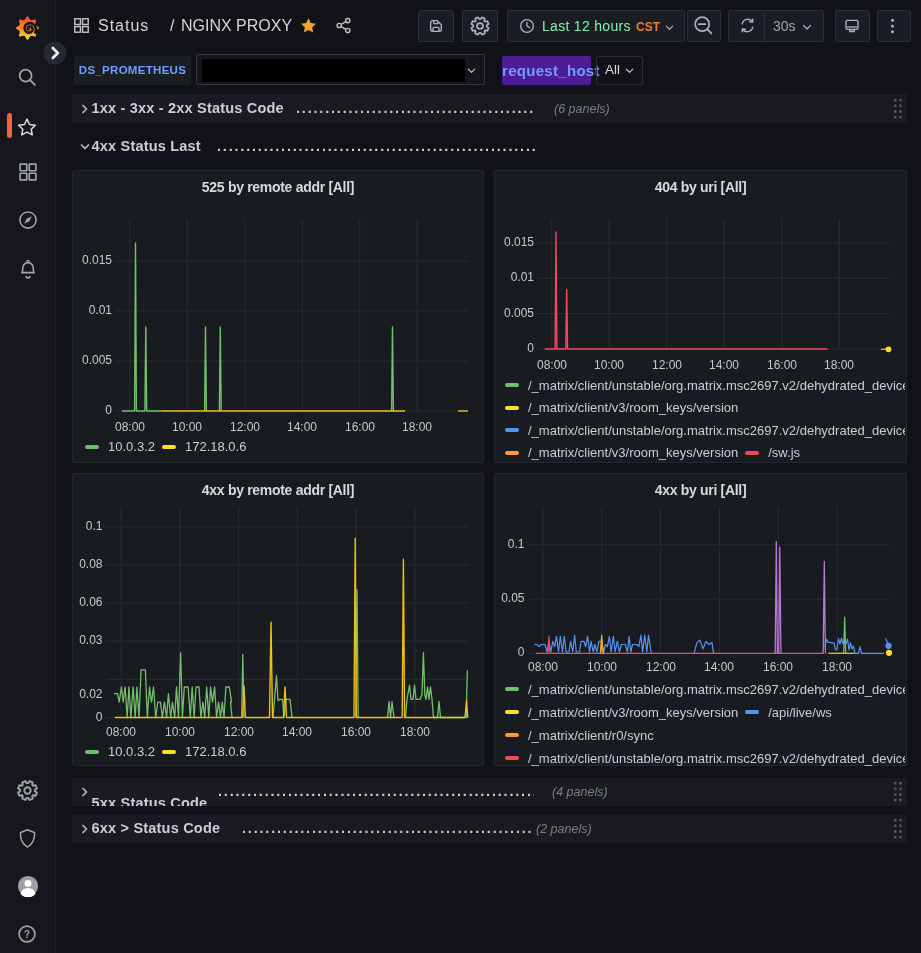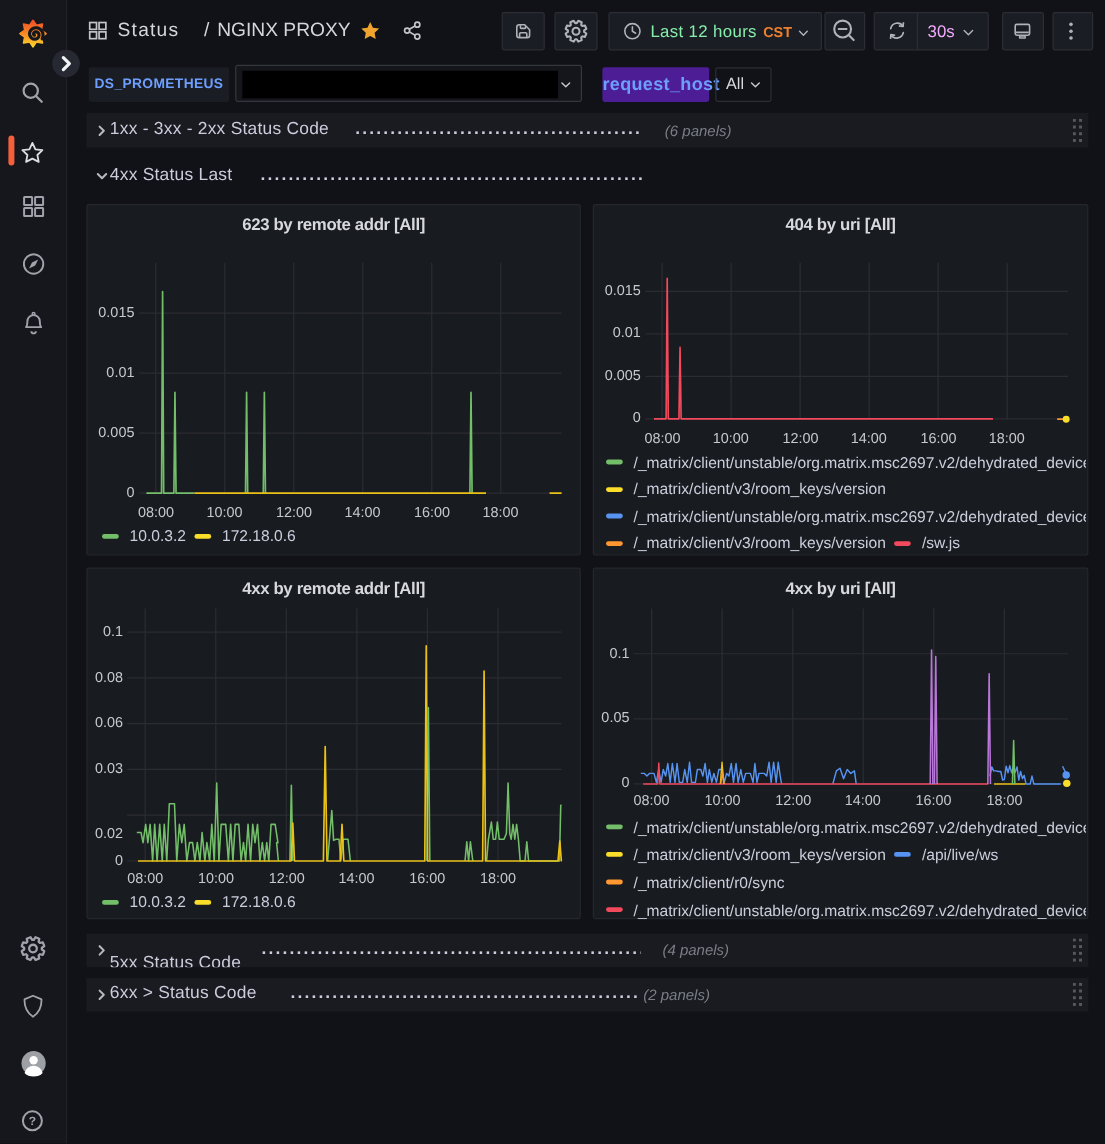--- a/index.html
+++ b/index.html
@@ -5,21 +5,21 @@
 .abs{position:absolute}
 .sidebar{left:0;top:0;width:56px;height:953px;background:#16171d;border-right:1px solid #1f2126}
 .navbtn{position:absolute;height:32px;top:10px;background:#1a1d23;border:1px solid #2c2e35;border-radius:2px}
 .panel{position:absolute;background:#181b1f;border:1px solid #25272e;border-radius:2px}
 .ptitle{position:absolute;text-align:center;font-size:14px;font-weight:bold;color:#d8d9dd;letter-spacing:-0.3px}
 .ylab{position:absolute;font-size:12px;color:#c8c9d0;text-align:right}
 .xlab{position:absolute;font-size:12px;color:#c8c9d0;text-align:center}
 .leg{position:absolute;font-size:13px;color:#ccccdc;white-space:nowrap;overflow:hidden}
 .sw{display:inline-block;width:14px;height:4px;border-radius:2px;vertical-align:middle;margin-right:9px;margin-bottom:2px}
 .rh{position:absolute;left:72px;width:835px;height:29px;overflow:hidden}
-.rl{position:absolute;font-size:14.5px;font-weight:normal;letter-spacing:0.2px;color:#ccccdc}
+.rl{position:absolute;font-size:14.5px;font-weight:bold;letter-spacing:0.2px;color:#ccccdc}
 .rd{position:absolute;font-size:14.5px;font-weight:bold;letter-spacing:1.8px;color:#ccccdc;overflow:hidden;white-space:nowrap}
 .rc{position:absolute;font-style:italic;color:#7b7e87;font-size:12.5px}
 </style></head><body>
 <div class="abs sidebar"></div>
 <svg class="abs" style="left:16px;top:16px" width="23" height="24" viewBox="0 0 46 50">
 <defs>
       <linearGradient id="glg" x1="0" y1="0" x2="0" y2="1">
 <stop offset="0" stop-color="#f04d27"></stop>
         <stop offset="0.5" stop-color="#f78a24"></stop>
         <stop offset="1" stop-color="#fad52a"></stop>
@@ -116,21 +116,21 @@
 <path d="M6.8 10.5 h7.4 M16.2 16.2 L21 21" stroke="#b0b2ba" stroke-width="2" stroke-linecap="round"></path>
 </svg>
 <div class="navbtn" style="left:728px;width:96px"></div>
 <div class="abs" style="left:764px;top:11px;width:1px;height:30px;background:#2c2e35"></div>
 <svg class="abs" style="left:739px;top:17px" width="17" height="17" viewBox="0 0 24 24">
 <path d="M4.6 9.6 A8 8 0 0 1 19.1 6.8" fill="none" stroke="#b0b2ba" stroke-width="2" stroke-linecap="round"></path>
 <path d="M19.4 14.4 A8 8 0 0 1 4.9 17.2" fill="none" stroke="#b0b2ba" stroke-width="2" stroke-linecap="round"></path>
 <path d="M19.6 2.2 L19.1 7.2 L14.2 6.4" fill="none" stroke="#b0b2ba" stroke-width="2" stroke-linejoin="round"></path>
 <path d="M4.4 21.8 L4.9 16.8 L9.8 17.6" fill="none" stroke="#b0b2ba" stroke-width="2" stroke-linejoin="round"></path>
 </svg>
-<div class="abs" style="left:773px;top:18px;font-size:14px;color:#f0abfc">30s</div>
+<div class="abs" style="left:773px;top:18px;font-size:14px;color:#a3a3a3">30s</div>
 <svg class="abs" style="left:801px;top:21px" width="12" height="12" viewBox="0 0 24 24">
 <path d="M5 9 L12 16 L19 9" fill="none" stroke="#b0b2ba" stroke-width="2.4" stroke-linecap="round" stroke-linejoin="round"></path>
 </svg>
 <div class="navbtn" style="left:835px;width:35px"></div>
 <svg class="abs" style="left:844px;top:18px" width="16" height="16" viewBox="0 0 24 24">
 <rect x="3" y="3.5" width="18" height="13.5" rx="2" fill="none" stroke="#b0b2ba" stroke-width="2"></rect>
 <path d="M4 13.5 h16" stroke="#b0b2ba" stroke-width="2"></path>
 <path d="M8.5 20.5 v-2.5 h7 v2.5 Z" fill="none" stroke="#b0b2ba" stroke-width="1.8" stroke-linejoin="round"></path>
 </svg>
 <div class="navbtn" style="left:877px;width:34px"></div>
@@ -206,21 +206,21 @@
       <rect x="0" y="5.6" width="2.5" height="2.5" fill="#55585f"></rect>
       <rect x="0" y="11.2" width="2.5" height="2.5" fill="#55585f"></rect>
       <rect x="0" y="16.8" width="2.5" height="2.5" fill="#55585f"></rect>
       <rect x="5.2" y="0" width="2.5" height="2.5" fill="#55585f"></rect>
       <rect x="5.2" y="5.6" width="2.5" height="2.5" fill="#55585f"></rect>
       <rect x="5.2" y="11.2" width="2.5" height="2.5" fill="#55585f"></rect>
       <rect x="5.2" y="16.8" width="2.5" height="2.5" fill="#55585f"></rect>
     </svg>
   </div>
 <div class="panel" style="left:72px;top:170px;width:412px;height:293px"></div>
-<div class="ptitle" style="left:72px;top:179px;width:412px">623 by remote addr [All]</div>
+<div class="ptitle" style="left:72px;top:179px;width:412px">525 by remote addr [All]</div>
 <div class="panel" style="left:494px;top:170px;width:413px;height:293px"></div>
 <div class="ptitle" style="left:494px;top:179px;width:413px">404 by uri [All]</div>
 <div class="panel" style="left:72px;top:473px;width:412px;height:293px"></div>
 <div class="ptitle" style="left:72px;top:482px;width:412px">4xx by remote addr [All]</div>
 <div class="panel" style="left:494px;top:473px;width:413px;height:293px"></div>
 <div class="ptitle" style="left:494px;top:482px;width:413px">4xx by uri [All]</div>
 <svg class="abs" style="left:72px;top:170px" width="412" height="293" viewBox="0 0 412 293">
     <line x1="57.8" y1="49" x2="57.8" y2="241" stroke="#2b2d34" stroke-width="1"></line>
     <line x1="115.3" y1="49" x2="115.3" y2="241" stroke="#2b2d34" stroke-width="1"></line>
     <line x1="172.8" y1="49" x2="172.8" y2="241" stroke="#2b2d34" stroke-width="1"></line>

